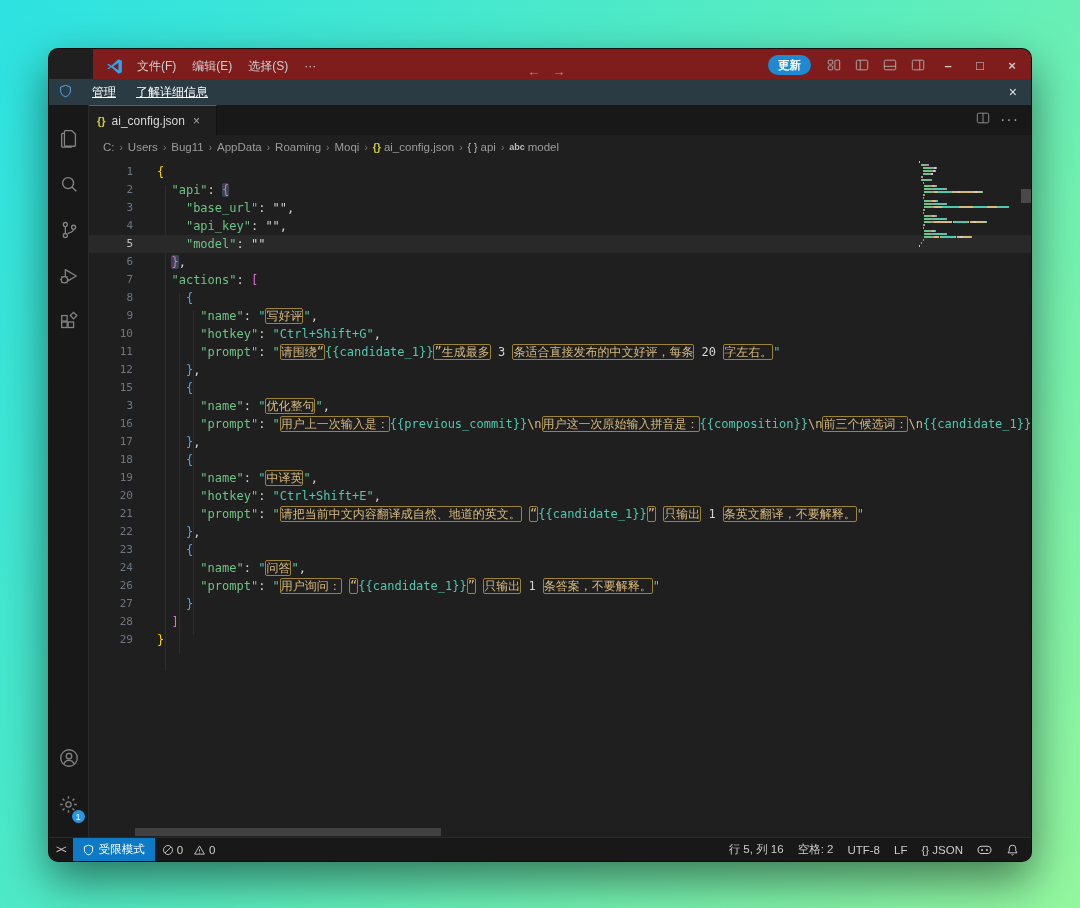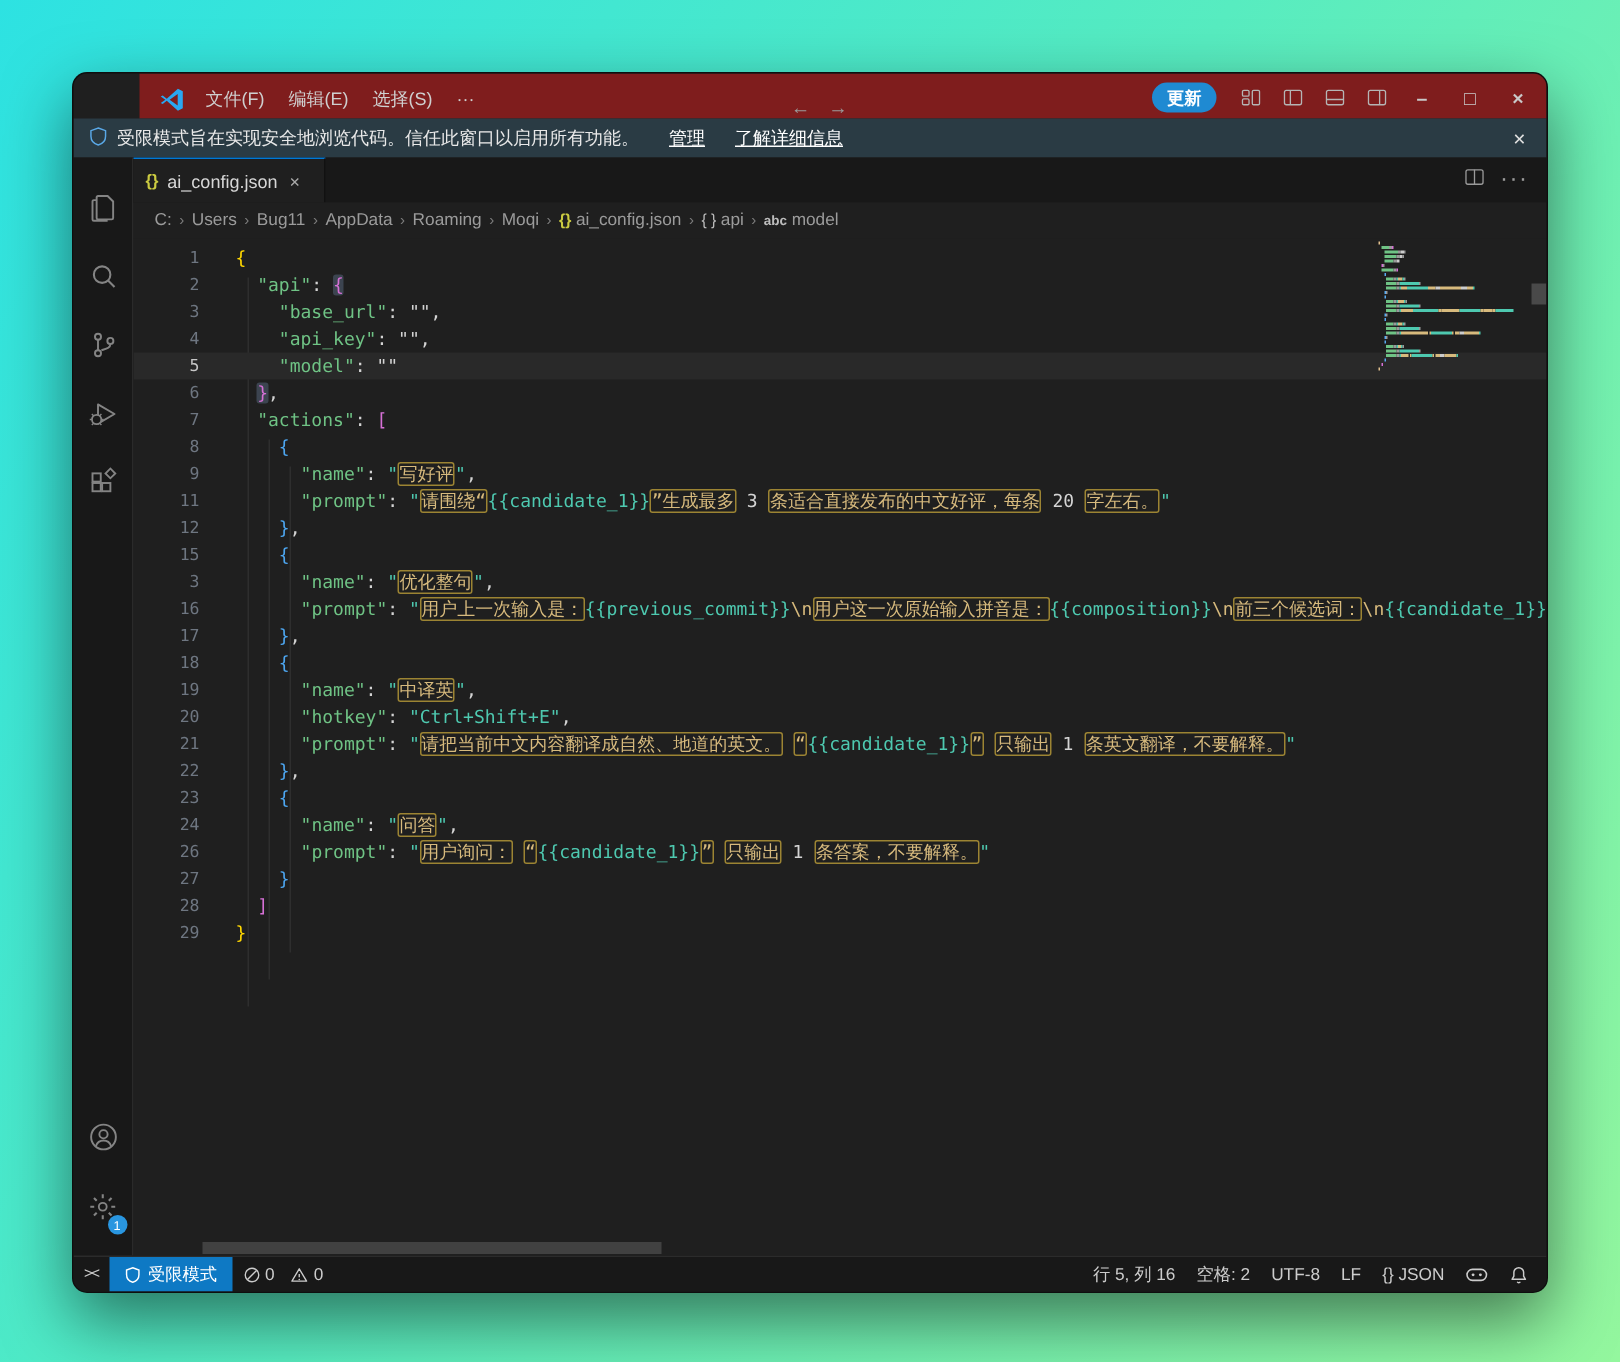--- a/index.html
+++ b/index.html
@@ -155,21 +155,20 @@
         <span class="win-btn">×</span>
       </div>
     </div>
 
     <div class="banner">
       <span>
         <svg width="13" height="14" viewBox="0 0 16 16">
             <path d="M8 1l6 2.2v4.6c0 3.6-2.5 6.2-6 7.2-3.5-1-6-3.6-6-7.2V3.2z" fill="none" stroke="#5aa9e8" stroke-width="1.2"></path>
           </svg>
       </span>
-      <span>受限模式旨在实现安全地浏览代码。信任此窗口以启用所有功能。</span>
       <a>管理</a>
       <a>了解详细信息</a>
       <span class="spacer"></span>
       <span class="banner-close">×</span>
     </div>
 
     <div class="main">
       <div class="activitybar">
         <span class="ab-ico">
           <svg width="22" height="22" viewBox="0 0 24 24">
@@ -291,20 +290,21 @@
           <div class="code-lines">
               <div class="cl"><span class="ln">1</span><span class="code"><span class="sb1">{</span></span></div>
               <div class="cl"><span class="ln">2</span><span class="code"><span class="sp">  </span><span class="sk">"api"</span><span class="sp">: </span><span class="sb2 sm">{</span></span></div>
               <div class="cl"><span class="ln">3</span><span class="code"><span class="sp">    </span><span class="sk">"base_url"</span><span class="sp">: </span><span class="sn">""</span><span class="sp">,</span></span></div>
               <div class="cl"><span class="ln">4</span><span class="code"><span class="sp">    </span><span class="sk">"api_key"</span><span class="sp">: </span><span class="sn">""</span><span class="sp">,</span></span></div>
               <div class="cl cur"><span class="ln">5</span><span class="code"><span class="sp">    </span><span class="sk">"model"</span><span class="sp">: </span><span class="sn">""</span></span></div>
               <div class="cl"><span class="ln">6</span><span class="code"><span class="sp">  </span><span class="sb2 sm">}</span><span class="sp">,</span></span></div>
               <div class="cl"><span class="ln">7</span><span class="code"><span class="sp">  </span><span class="sk">"actions"</span><span class="sp">: </span><span class="sb2">[</span></span></div>
               <div class="cl"><span class="ln">8</span><span class="code"><span class="sp">    </span><span class="sb3">{</span></span></div>
               <div class="cl"><span class="ln">9</span><span class="code"><span class="sp">      </span><span class="sk">"name"</span><span class="sp">: </span><span class="ss">"</span><span class="sbox">写好评</span><span class="ss">"</span><span class="sp">,</span></span></div>
+              <div class="cl"><span class="ln">10</span><span class="code"><span class="sp">      </span><span class="sk">"hotkey"</span><span class="sp">: </span><span class="ss">"Ctrl+Shift+G"</span><span class="sp">,</span></span></div>
               <div class="cl"><span class="ln">11</span><span class="code"><span class="sp">      </span><span class="sk">"prompt"</span><span class="sp">: </span><span class="ss">"</span><span class="sbox">请围绕“</span><span class="ss">{{candidate_1}}</span><span class="sbox">”生成最多</span><span class="sn"> 3 </span><span class="sbox">条适合直接发布的中文好评，每条</span><span class="sn"> 20 </span><span class="sbox">字左右。</span><span class="ss">"</span></span></div>
               <div class="cl"><span class="ln">12</span><span class="code"><span class="sp">    </span><span class="sb3">}</span><span class="sp">,</span></span></div>
               <div class="cl"><span class="ln">15</span><span class="code"><span class="sp">    </span><span class="sb3">{</span></span></div>
               <div class="cl"><span class="ln">3</span><span class="code"><span class="sp">      </span><span class="sk">"name"</span><span class="sp">: </span><span class="ss">"</span><span class="sbox">优化整句</span><span class="ss">"</span><span class="sp">,</span></span></div>
               <div class="cl"><span class="ln">16</span><span class="code"><span class="sp">      </span><span class="sk">"prompt"</span><span class="sp">: </span><span class="ss">"</span><span class="sbox">用户上一次输入是：</span><span class="ss">{{previous_commit}}</span><span class="sesc">\n</span><span class="sbox">用户这一次原始输入拼音是：</span><span class="ss">{{composition}}</span><span class="sesc">\n</span><span class="sbox">前三个候选词：</span><span class="sesc">\n</span><span class="ss">{{candidate_1}}</span></span></div>
               <div class="cl"><span class="ln">17</span><span class="code"><span class="sp">    </span><span class="sb3">}</span><span class="sp">,</span></span></div>
               <div class="cl"><span class="ln">18</span><span class="code"><span class="sp">    </span><span class="sb3">{</span></span></div>
               <div class="cl"><span class="ln">19</span><span class="code"><span class="sp">      </span><span class="sk">"name"</span><span class="sp">: </span><span class="ss">"</span><span class="sbox">中译英</span><span class="ss">"</span><span class="sp">,</span></span></div>
               <div class="cl"><span class="ln">20</span><span class="code"><span class="sp">      </span><span class="sk">"hotkey"</span><span class="sp">: </span><span class="ss">"Ctrl+Shift+E"</span><span class="sp">,</span></span></div>
               <div class="cl"><span class="ln">21</span><span class="code"><span class="sp">      </span><span class="sk">"prompt"</span><span class="sp">: </span><span class="ss">"</span><span class="sbox">请把当前中文内容翻译成自然、地道的英文。</span><span class="sn"> </span><span class="sbox">“</span><span class="ss">{{candidate_1}}</span><span class="sbox">”</span><span class="sn"> </span><span class="sbox">只输出</span><span class="sn"> 1 </span><span class="sbox">条英文翻译，不要解释。</span><span class="ss">"</span></span></div>

